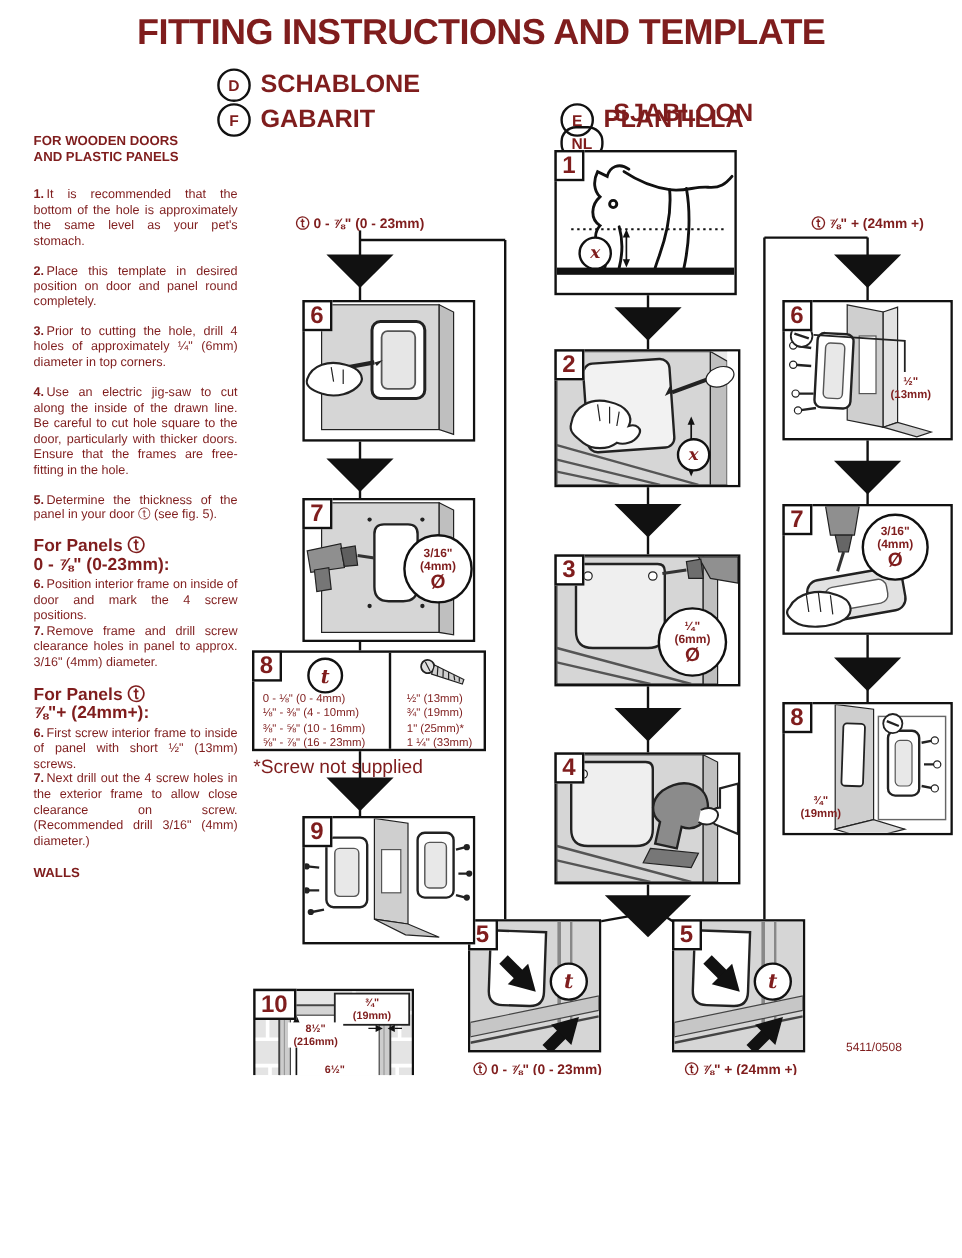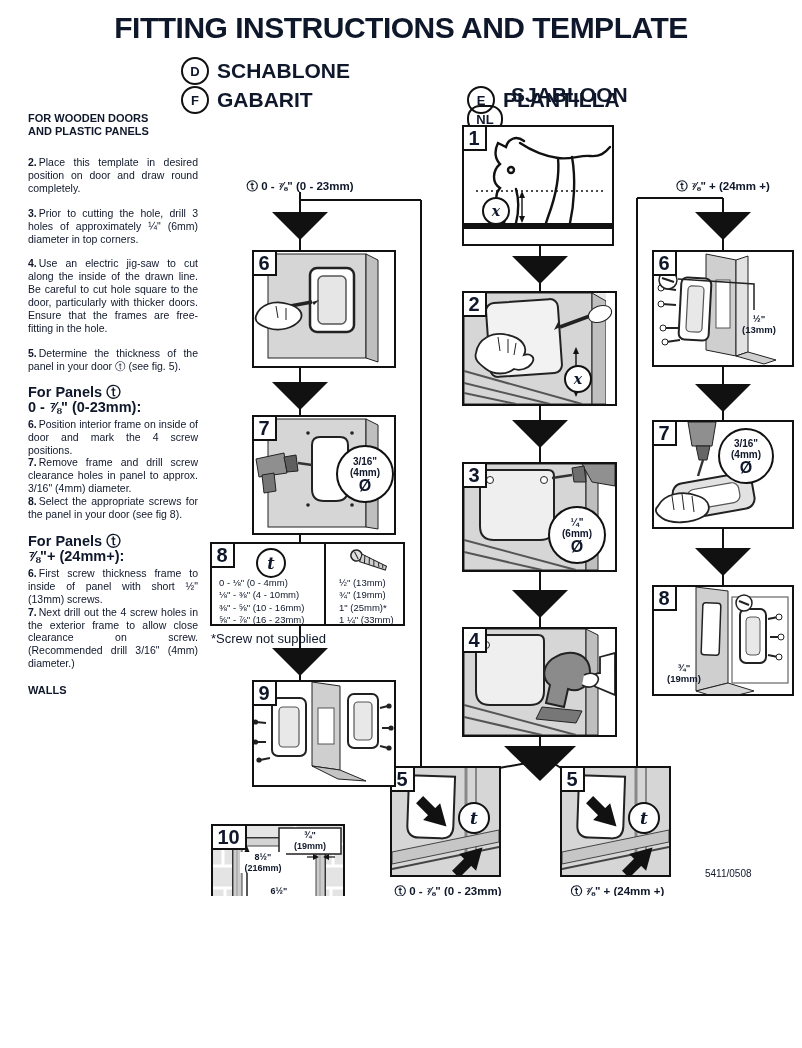--- a/index.html
+++ b/index.html
@@ -1,17 +1,17 @@
 <!DOCTYPE html>
 <html><head>
 <meta charset="utf-8">
 <style>
   html,body{margin:0;padding:0;background:#fff;}
   .page{position:relative;width:802px;height:896px;background:#fff;overflow:hidden;
-        font-family:"Liberation Sans",sans-serif;color:#0f172a;}
+        font-family:"Liberation Sans",sans-serif;color:#7f1d1d;}
   .title{position:absolute;top:11px;left:0;width:100%;text-align:center;
          font-weight:bold;font-size:30px;letter-spacing:-0.5px;}
   .lang{position:absolute;display:flex;align-items:center;gap:8px;font-weight:bold;font-size:21px;}
   .lang .circ{display:flex;align-items:center;justify-content:center;border:2.5px solid #111;
         border-radius:50%;width:24px;height:24px;font-size:13px;flex:none;}
   .lang .circ.wide{width:32px;border-radius:13px;margin-top:48px;}
   .leftcol{position:absolute;left:28px;top:112px;width:170px;font-size:10.5px;line-height:12.9px;
         text-align:justify;}
   .leftcol .hd{font-weight:bold;font-size:11px;line-height:13px;text-align:left;}
   .leftcol p{margin:0 0 12px 0;}
@@ -29,21 +29,21 @@
         display:flex;flex-direction:column;align-items:center;justify-content:center;
         font-weight:bold;z-index:4;text-align:center;}
   .badge .bl{font-size:10px;line-height:11px;}
   .badge .os{font-size:16px;line-height:15px;}
   .tcirc{position:absolute;border:2px solid #111;border-radius:50%;background:#fff;
         display:flex;align-items:center;justify-content:center;
         font-family:"DejaVu Serif",serif;font-style:italic;font-weight:bold;z-index:4;}
   .dim{position:absolute;font-weight:bold;text-align:center;white-space:pre-line;z-index:4;
         font-size:9px;line-height:10.5px;}
   .dim.bg{background:#fff;}
-  .note{position:absolute;font-size:13px;z-index:2;}
+  .note{position:absolute;font-size:16px;z-index:2;}
   .docnum{position:absolute;font-size:10px;z-index:2;}
   .f8wrap{display:flex;height:100%;}
   .f8cell{position:relative;padding-top:33px;box-sizing:border-box;}
   .f8cell.l{width:114px;border-right:2px solid #111;}
   .f8cell.r{flex:1;padding-left:13px;}
   .f8row{font-size:9.5px;line-height:12.3px;padding-left:7px;white-space:nowrap;}
   .f8cell.r .f8row{padding-left:0;}
   .footer-circ{position:absolute;width:38px;height:38px;border:3px solid #111;border-radius:50%;
         display:flex;align-items:center;justify-content:center;background:#fff;z-index:2;box-sizing:border-box;}
   .site{position:absolute;font-weight:bold;font-size:26px;z-index:2;}
@@ -71,38 +71,38 @@
     <span>SJABLOON</span>
   </div>
   <div class="lang" style="left:467px;top:86px;">
     <span class="circ">E</span>
     <span>PLANTILLA</span>
   </div>
 
   <div class="leftcol">
     <div class="hd">FOR WOODEN DOORS</div>
     <div class="hd" style="margin-bottom:18px;">AND PLASTIC PANELS</div>
-    <p><b>2.</b><span>Place this template in desired position on door and draw round completely.</span></p>
-    <p><b>3.</b><span>Prior to cutting the hole, drill 3 holes of approximately ¼" (6mm) diameter in top corners.</span></p>
+    <p><b>1.</b><span>It is recommended that the bottom of the hole is approximately the same level as your pet's stomach.</span></p>
+    <p><b>2.</b><span>Place this template in desired position on door and panel round completely.</span></p>
+    <p><b>3.</b><span>Prior to cutting the hole, drill 4 holes of approximately ¼" (6mm) diameter in top corners.</span></p>
     <p><b>4.</b><span>Use an electric jig-saw to cut along the inside of the drawn line. Be careful to cut hole square to the door, particularly with thicker doors. Ensure that the frames are free-fitting in the hole.</span></p>
     <p><b>5.</b><span>Determine the thickness of the panel in your door ⓣ (see fig. 5).</span></p>
 
     <div class="fp">
       <div>For Panels ⓣ</div>
       <div>0 - ⅞" (0-23mm):</div>
     </div>
     <p class="tight"><b>6.</b><span>Position interior frame on inside of door and mark the 4 screw positions.</span></p>
     <p class="tight"><b>7.</b><span>Remove frame and drill screw clearance holes in panel to approx. 3/16" (4mm) diameter.</span></p>
-    <p class="tight"><b>8.</b><span>Select the appropriate screws for the panel in your door (see fig 8).</span></p>
 
     <div class="fp" style="margin-top:13px;">
       <div>For Panels ⓣ</div>
       <div>⅞"+ (24mm+):</div>
     </div>
-    <p class="tight"><b>6.</b><span>First screw thickness frame to inside of panel with short ½" (13mm) screws.</span></p>
+    <p class="tight"><b>6.</b><span>First screw interior frame to inside of panel with short ½" (13mm) screws.</span></p>
     <p class="tight"><b>7.</b><span>Next drill out the 4 screw holes in the exterior frame to allow close clearance on screw. (Recommended drill 3/16" (4mm) diameter.)</span></p>
 
     <div class="hd" style="margin-top:14px;">WALLS</div>
   </div>
 
   <svg class="connect" width="802" height="1048">
     <g stroke="#111" stroke-width="2">
       <line x1="300" y1="192" x2="300" y2="254"></line>
       <line x1="300" y1="200" x2="421" y2="200"></line>
       <line x1="421" y1="200" x2="421" y2="768"></line>

